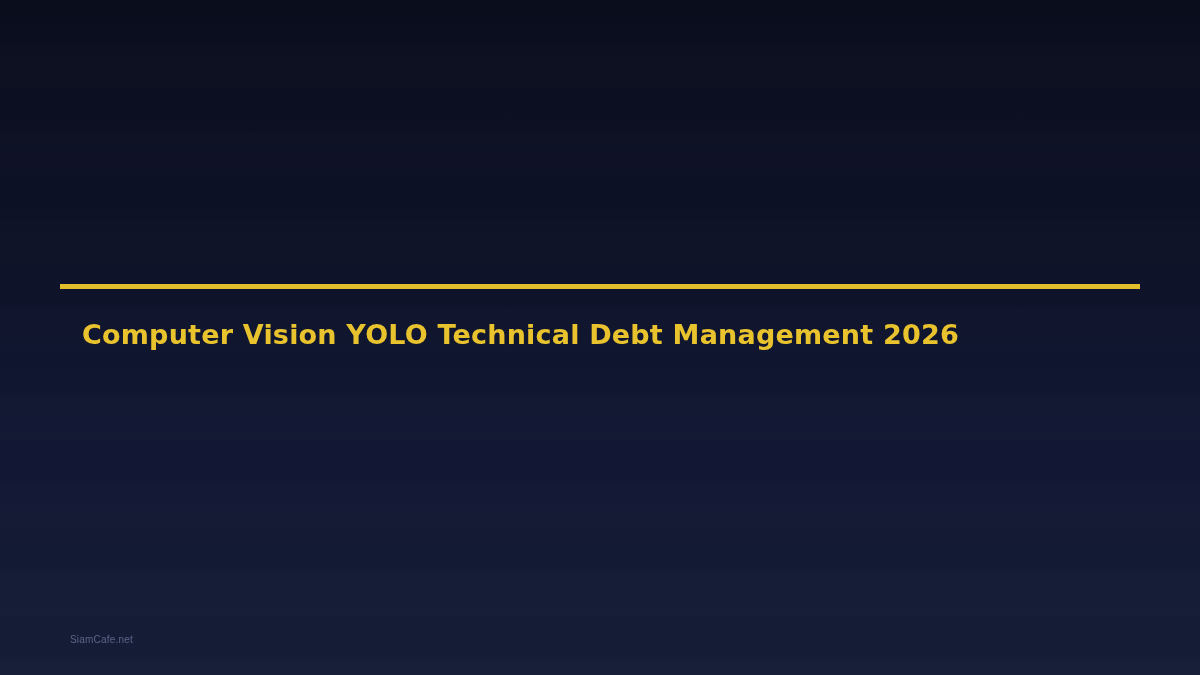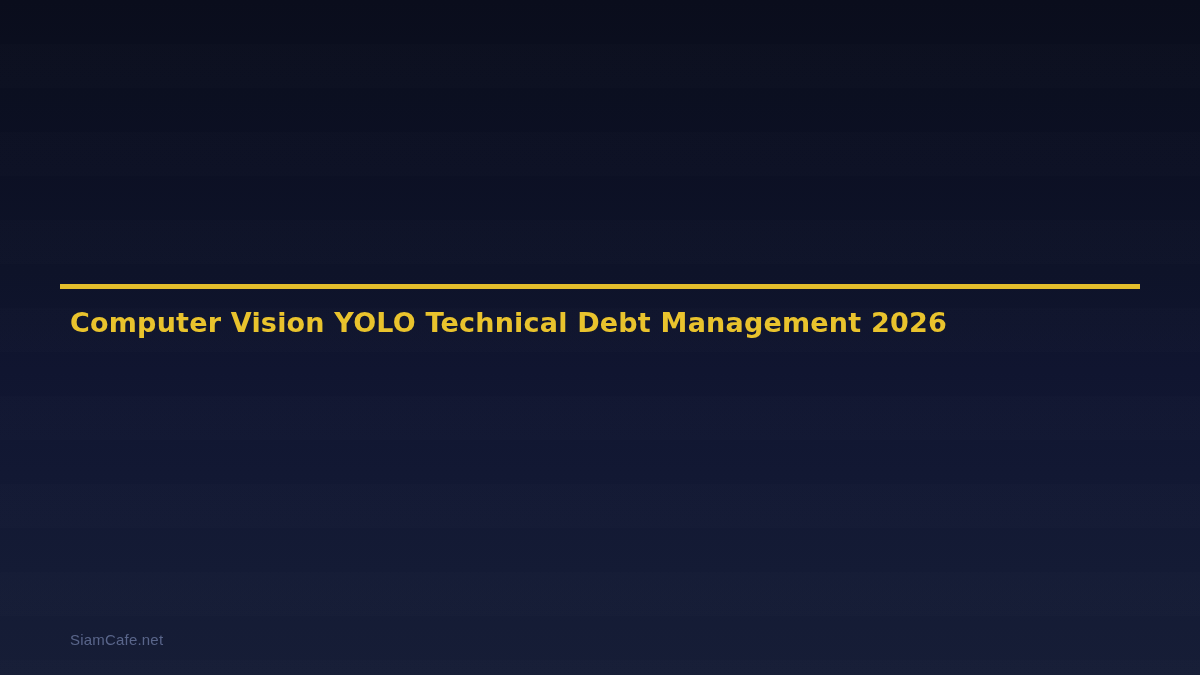--- a/index.html
+++ b/index.html
@@ -59,41 +59,41 @@
   }
 
   .accent-bar {
     width: 1080px;
     height: 5px;
     background: #e3be2c;
     border-radius: 0;
   }
 
   .slide-title {
-    margin: 0;
+    margin: 12px;
     padding: 0;
     position: absolute;
     left: 10px;
     top: 22px;
     white-space: nowrap;
     font-family: "DejaVu Sans", "Liberation Sans", sans-serif;
     font-size: 27px;
     font-weight: bold;
     letter-spacing: 0.2px;
     line-height: 34px;
     color: #e9c32d;
   }
 
   
   .watermark {
     position: absolute;
     left: 70px;
     top: 630px;
     font-family: "Liberation Sans", "DejaVu Sans", sans-serif;
-    font-size: 15px;
+    font-size: 10px;
     font-weight: normal;
     line-height: 20px;
     color: #59658a;
     letter-spacing: 0.2px;
   }
 </style>
 </head>
 <body>
 
 <div class="slide">

